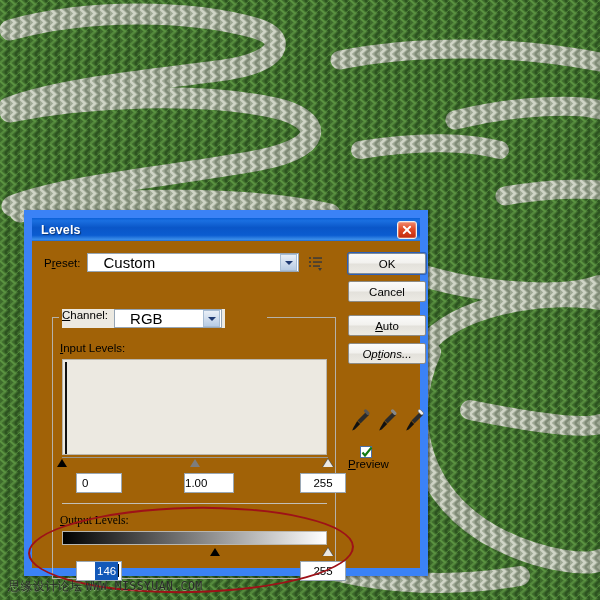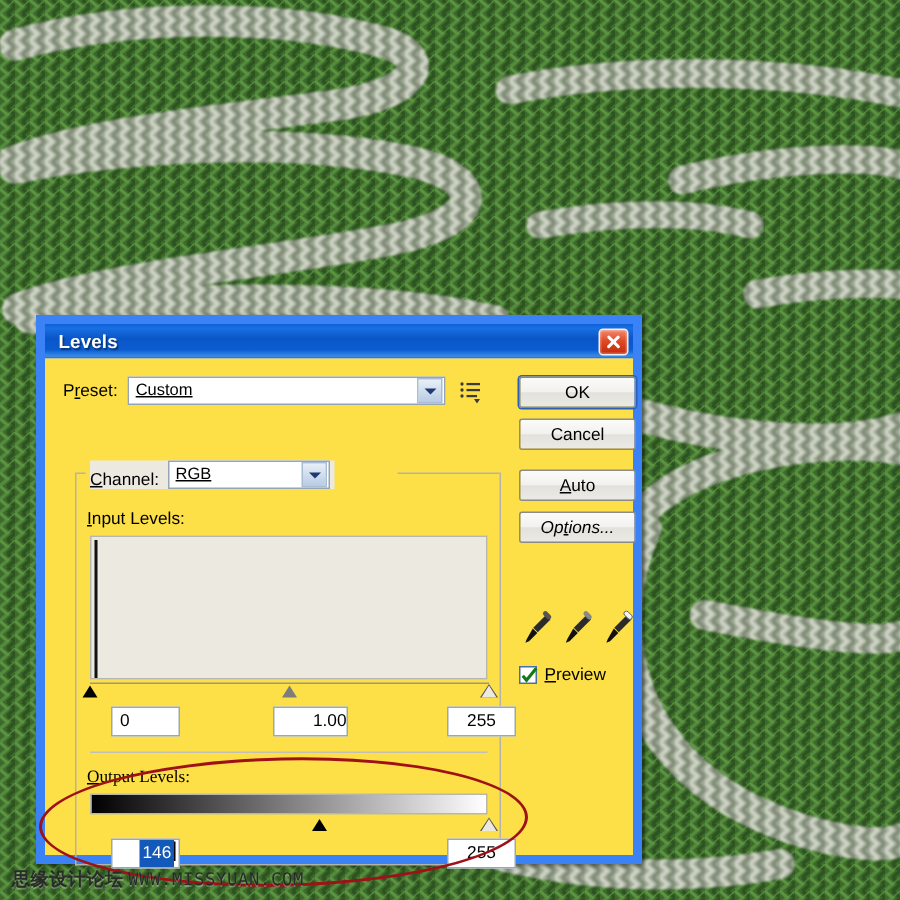--- a/index.html
+++ b/index.html
@@ -20,21 +20,21 @@
   }
   #bg svg { display:block; width:600px; height:600px; }
 
   
   #levels-dialog {
     position: absolute;
     left: 24px;
     top: 210px;
     width: 404px;
     height: 366px;
-    border: 6px solid #3b82f6;
+    border: 8px solid #3b82f6;
     background: #ece9e1;
     box-shadow: 1px 1px 3px rgba(0,0,0,.45);
     z-index: 10;
   }
   .titlebar {
     height: 23px;
     background: linear-gradient(to bottom,
        #0a60d8 0%, #1a6fe0 12%, #0a56c8 42%, #0b5cd0 75%, #3a8ce8 93%, #1c6ad6 100%);
     display: flex;
     align-items: center;
@@ -66,21 +66,21 @@
     width: 11px; height: 2.2px;
     background: #fff;
     border-radius: 1px;
   }
   .close-btn::before { transform: translate(-50%,-50%) rotate(45deg); }
   .close-btn::after  { transform: translate(-50%,-50%) rotate(-45deg); }
 
   .dlg-body {
     position: relative;
     height: calc(100% - 23px);
-    background: #fde047;
+    background: #a16207;
     font-size: 11.5px;
     color: #000;
   }
 
   
   .preset-row {
     position: absolute;
     left: 12px; top: 12px;
     display: flex; align-items: center;
   }
@@ -88,25 +88,24 @@
   .ul { text-decoration: underline; }
   .combo {
     background: #fff;
     border: 1px solid #96a5b5;
     height: 19px;
     display: flex; align-items: center;
     position: relative;
     cursor: pointer;
   }
   .combo .cval {
-    padding-left: 4px;
-    font-size: 11px;
+    padding-left: 15px;
+    font-size: 15px;
     flex: 1;
     line-height: 17px;
-    text-decoration: underline;
   }
   .combo .arrow {
     width: 17px; height: 17px;
     background: linear-gradient(to bottom,#e9eff7,#b8cce4);
     border: 1px solid #a8bdd4;
     margin: 0 1px 0 0;
     display:flex;align-items:center;justify-content:center;
   }
   .combo .arrow i {
     width:0;height:0;
@@ -134,21 +133,21 @@
   .groupbox::before, .groupbox::after {
     content:"";
     position:absolute; top:0; height:1px; background:#b5b2aa;
   }
   .groupbox::before { left:0; width:6px; }
   .groupbox::after  { right:0; width:68px; }
 
   .channel-row {
     position: absolute;
     left: 30px; top: 68px;
-    display: flex; align-items: flex-end;
+    display: flex; align-items: flex-start;
     z-index: 4;
     background: #ece9e1;
     padding-right: 3px;
   }
   #channel-combo { width: 108px; margin-left: 6px; }
 
   .section-label { position: absolute; font-size: 11.5px; }
   #input-levels-label  { left: 28px; top: 101px; text-align: center; }
   #output-levels-label { left: 28px; top: 273px; font-family: Liberation Serif, serif; }
 
@@ -205,21 +204,21 @@
     background:#fff;
     border:1px solid #9aa7b4;
     height:20px;
     font-size:11.5px;
     line-height:18px;
     padding-left:5px;
     color:#000;
     cursor:text;
   }
   #in-black { left:44px;  top:232px; width:46px; }
-  #in-gamma { left:152px; top:232px; width:50px; text-align:right; padding-left:0; }
+  #in-gamma { left:152px; top:232px; width:50px; text-align:left; padding-left:0; }
   #in-white { left:268px; top:232px; width:46px; text-align:center; padding-left:0; }
 
   .divider {
     position:absolute; left:30px; top:262px; width:265px; height:1px; background:#c2bfb7;
   }
 
   
   #output-gradient {
     position:absolute; left:30px; top:290px;
     width:265px; height:14px;
@@ -271,21 +270,21 @@
     position:absolute; left:318px; top:168px;
     width:78px; height:26px;
   }
   .dropper { position:absolute; top:0; width:22px; height:24px; cursor:pointer; }
   .dropper:nth-child(1) { left:0px; }
   .dropper:nth-child(2) { left:27px; }
   .dropper:nth-child(3) { left:54px; }
 
   .preview-row {
     position:absolute; left:316px; top:205px;
-    display:flex; align-items:center; cursor:pointer;
+    display:flex; align-items:center; cursor:pointer;flex-direction:column;
   }
   .chk {
     width:12px;height:12px;
     background:#fff;
     border:1px solid #4a6fa5;
     position:relative;
     margin-right:5px;
   }
   .chk svg { position:absolute; left:0; top:-1px; }
 
@@ -306,21 +305,21 @@
     position:absolute;
     left:8px; bottom:5px;
     z-index: 20;
     font-size: 12px;
     color: #2a2a2a;
     letter-spacing: .4px;
     font-family: "DejaVu Sans", sans-serif;
     text-shadow: 0 1px 0 rgba(255,255,255,.25);
     white-space: nowrap;
   }
-  #watermark .cn { font-weight:bold; }
+  #watermark .cn { font-weight:normal; }
   #watermark .url { margin-left:3px; font-family:"DejaVu Sans Mono", monospace; font-size:11.5px; }
 </style>
 </head>
 <body>
 
 <div id="bg">
   <svg viewBox="0 0 600 600" xmlns="http://www.w3.org/2000/svg">
     <defs>
 
       <pattern id="knit" width="10" height="9" patternUnits="userSpaceOnUse">

